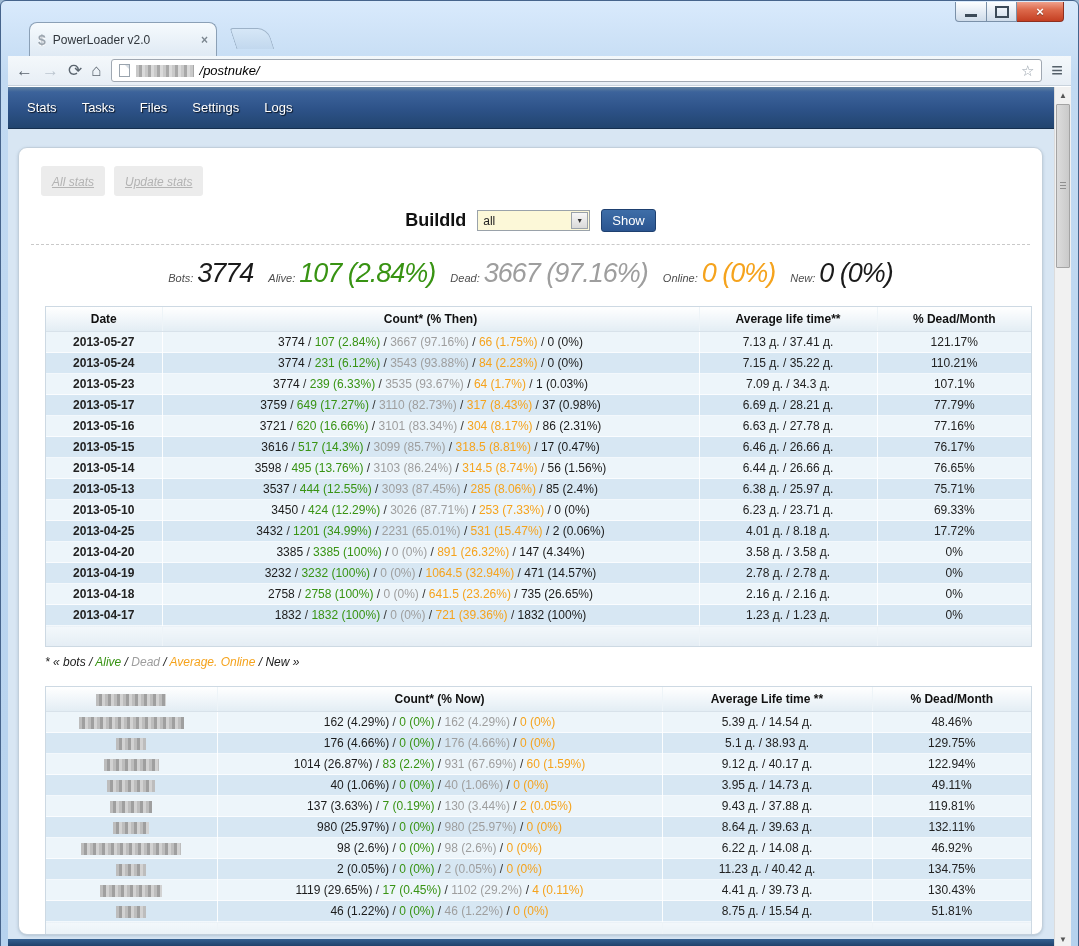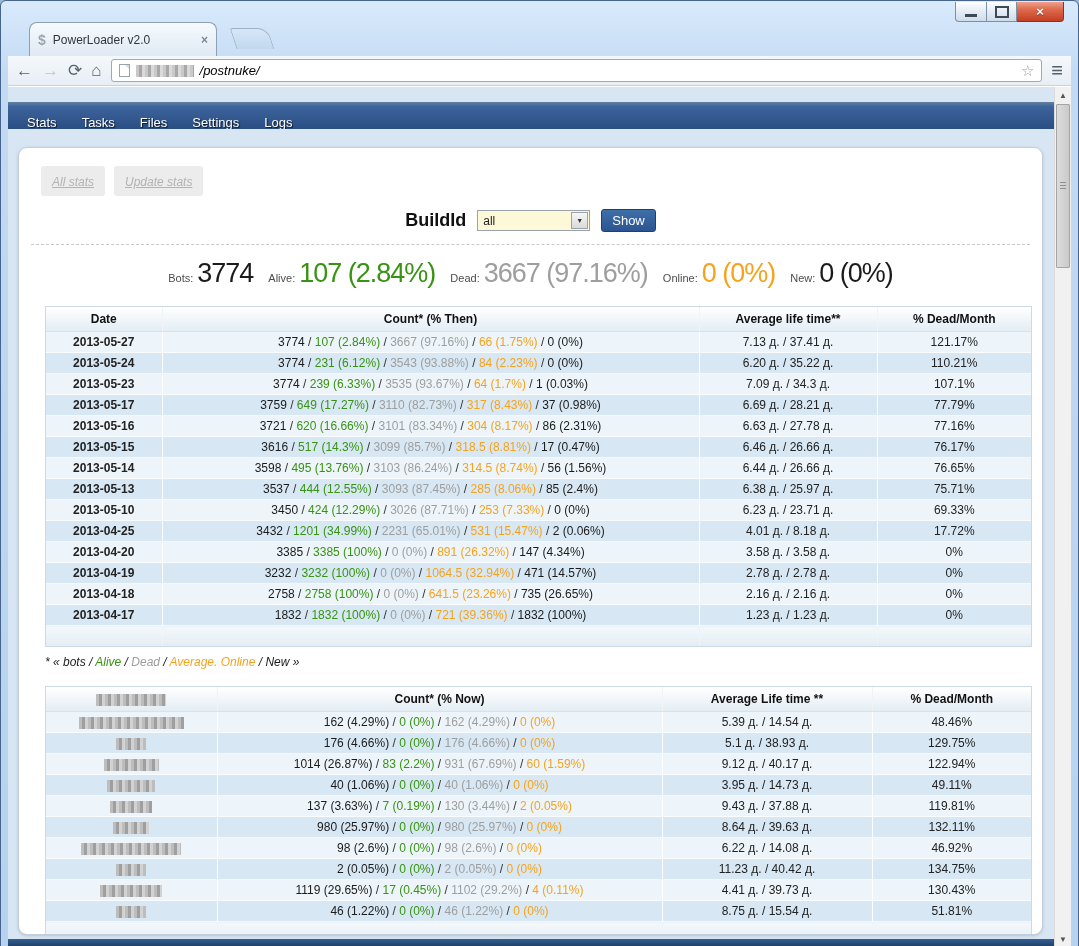--- a/index.html
+++ b/index.html
@@ -28,21 +28,21 @@
   .addressbar{flex:1;height:21px;background:#fff;border:1px solid #a0a8b2;border-radius:3px;display:flex;align-items:center;padding:0 7px;gap:6px;}
   .page-icon{width:9px;height:11px;border:1px solid #9aa4ae;background:#fff;position:relative;}
   .page-icon:after{content:"";position:absolute;right:0;top:0;border:2px solid #d7dde3;border-left-color:transparent;border-bottom-color:transparent;}
   .url-redacted{display:inline-block;width:58px;height:12px;background:repeating-linear-gradient(90deg,#c9c9c9 0 3px,#a8a8a8 3px 6px,#dadada 6px 9px),repeating-linear-gradient(0deg,rgba(255,255,255,.35) 0 3px,rgba(0,0,0,.12) 3px 6px);}
   .url-text{font-size:13px;color:#000000;font-style:italic;}
   .star{margin-left:auto;font-size:15px;color:#98a2ac;}
   .menu-icon{font-size:20px;color:#55606a;font-weight:bold;}
 
   
   .viewport{position:absolute;top:31px;left:0;right:0;bottom:0;background:#d8e6f3;overflow:hidden;}
-  .navbar{position:absolute;top:15px;left:0;right:17px;height:42px;background:linear-gradient(180deg,#61819f 0%,#3c639b 12%,#2d5288 55%,#22456f 100%);border-bottom:1px solid #16304f;display:flex;align-items:center;gap:25px;padding:0 0 0 19px;box-sizing:border-box;}
+  .navbar{position:absolute;top:0;left:0;right:17px;height:42px;background:linear-gradient(180deg,#61819f 0%,#3c639b 12%,#2d5288 55%,#22456f 100%);border-bottom:1px solid #16304f;display:flex;align-items:center;gap:25px;padding:0 0 0 19px;box-sizing:border-box;}
   .nav-item{color:#fff;font-size:13px;text-shadow:1px 1px 1px rgba(0,0,0,.75);cursor:pointer;text-decoration:none;}
 
   .page-area{position:absolute;top:42px;left:0;right:17px;bottom:0;background:#d8e6f3;}
   .bottom-strip{position:absolute;left:0;right:0;bottom:0;height:8px;background:linear-gradient(#346091,#1d3d66);}
   .card{position:absolute;top:18px;left:10px;width:1025px;height:788px;background:#fff;border:1px solid #c2cfdb;border-radius:9px;box-shadow:0 1px 3px rgba(60,90,120,.25);box-sizing:border-box;overflow:hidden;}
 
   
   .stats-links{margin:18px 0 0 22px;display:flex;gap:9px;font-style:italic;}
   .stat-btn{background:#ececec;border-radius:3px;padding:6px 11px;}
   .stat-btn a{color:#b3b3b3;font-size:12px;text-decoration:underline;cursor:pointer;}
@@ -52,21 +52,21 @@
   .filter-label{font-weight:bold;font-size:18px;color:#111;}
   .select{width:113px;height:21px;border:1px solid #9aa2aa;background:#fcf8d8;display:flex;align-items:center;box-sizing:border-box;cursor:pointer;}
   .select-value{flex:1;font-size:12px;color:#222;padding-left:5px;}
   .select-arrow{width:17px;height:17px;margin-right:1px;background:linear-gradient(#f7f7f7,#d9d9d9);border:1px solid #9aa2aa;display:flex;align-items:center;justify-content:center;font-size:7px;color:#333;box-sizing:border-box;}
   .show-btn{background:linear-gradient(#3e6ea8,#2b5590);border:1px solid #1e4070;border-radius:3px;color:#fff;font-size:13px;padding:3px 10px;cursor:pointer;}
 
   .dashed{border-top:1px dashed #c9c9c9;margin:12px 12px 0 12px;}
 
   
   .summary{margin-top:13px;display:flex;justify-content:center;align-items:baseline;gap:15px;white-space:nowrap;}
-  .sum-item{display:inline-flex;align-items:baseline;gap:4px;}
+  .sum-item{display:inline-flex;align-items:baseline;gap:4px;font-style:italic;}
   .sum-label{font-size:11px;color:#4d4d4d;}
   .sum-value{font-size:27px;letter-spacing:-1px;color:#111;}
   .green{color:#389313;}
   .gray{color:#9e9e9e;}
   .orange{color:#f5a31d;}
   .black{color:#1b1b1b;}
   .sum-value.gray{color:#9e9e9e;}
   .sum-value.orange{color:#f5a31d;}
 
   
@@ -203,21 +203,21 @@
               <tbody>
                   <tr>
                     <td class="c-date">2013-05-27</td>
                     <td><span class="black">3774</span><span class="sep"> / </span><span class="green">107 (2.84%)</span><span class="sep"> / </span><span class="gray">3667 (97.16%)</span><span class="sep"> / </span><span class="orange">66 (1.75%)</span><span class="sep"> / </span><span class="black">0 (0%)</span></td>
                     <td>7.13 д. / 37.41 д.</td>
                     <td>121.17%</td>
                   </tr>
                   <tr>
                     <td class="c-date">2013-05-24</td>
                     <td><span class="black">3774</span><span class="sep"> / </span><span class="green">231 (6.12%)</span><span class="sep"> / </span><span class="gray">3543 (93.88%)</span><span class="sep"> / </span><span class="orange">84 (2.23%)</span><span class="sep"> / </span><span class="black">0 (0%)</span></td>
-                    <td>6.20 д. / 35.22 д.</td>
+                    <td>7.15 д. / 35.22 д.</td>
                     <td>110.21%</td>
                   </tr>
                   <tr>
                     <td class="c-date">2013-05-23</td>
                     <td><span class="black">3774</span><span class="sep"> / </span><span class="green">239 (6.33%)</span><span class="sep"> / </span><span class="gray">3535 (93.67%)</span><span class="sep"> / </span><span class="orange">64 (1.7%)</span><span class="sep"> / </span><span class="black">1 (0.03%)</span></td>
                     <td>7.09 д. / 34.3 д.</td>
                     <td>107.1%</td>
                   </tr>
                   <tr>
                     <td class="c-date">2013-05-17</td>

